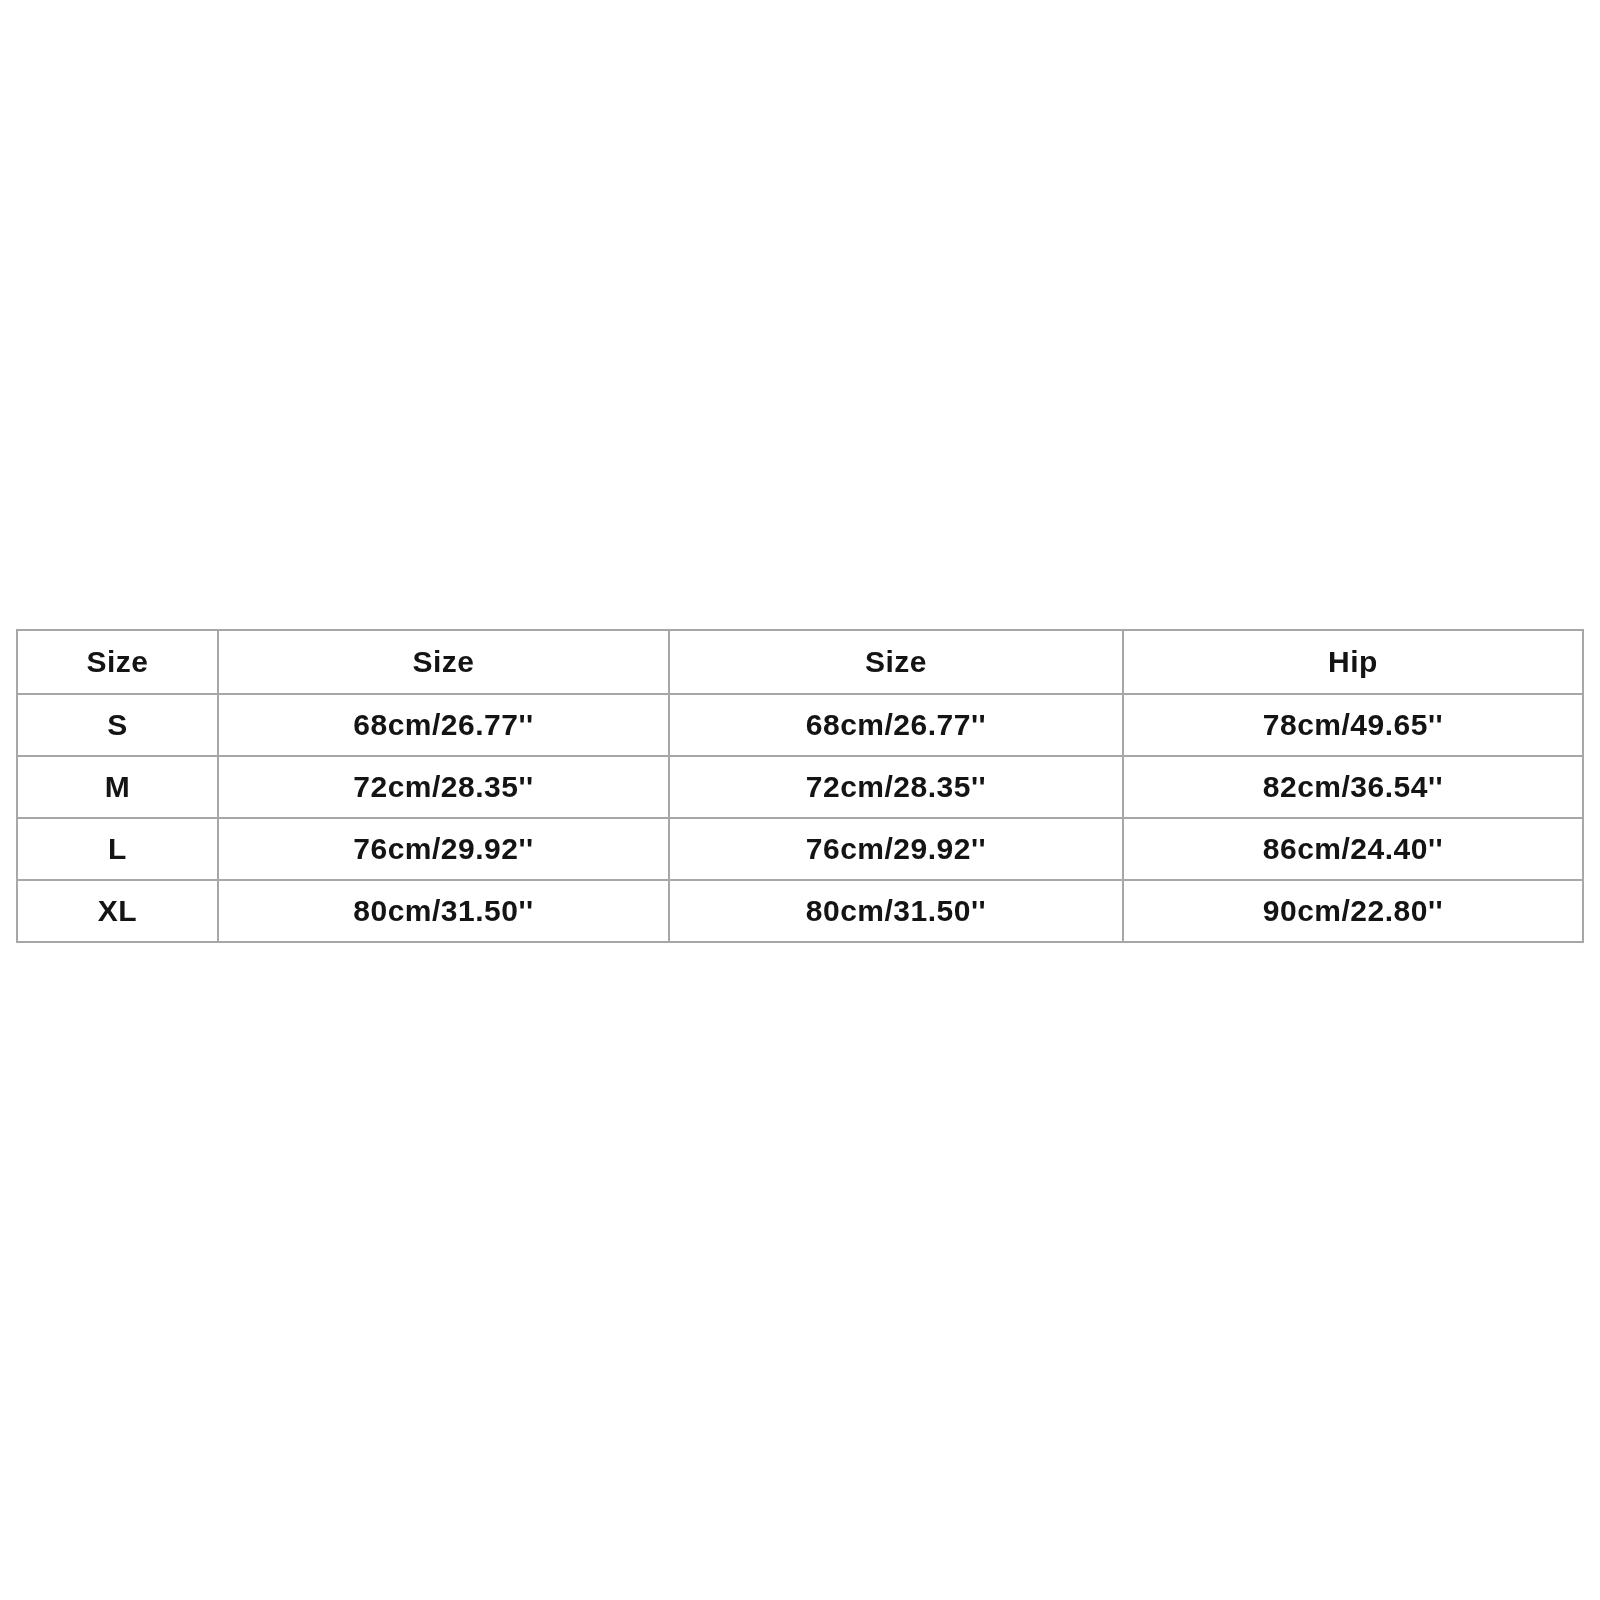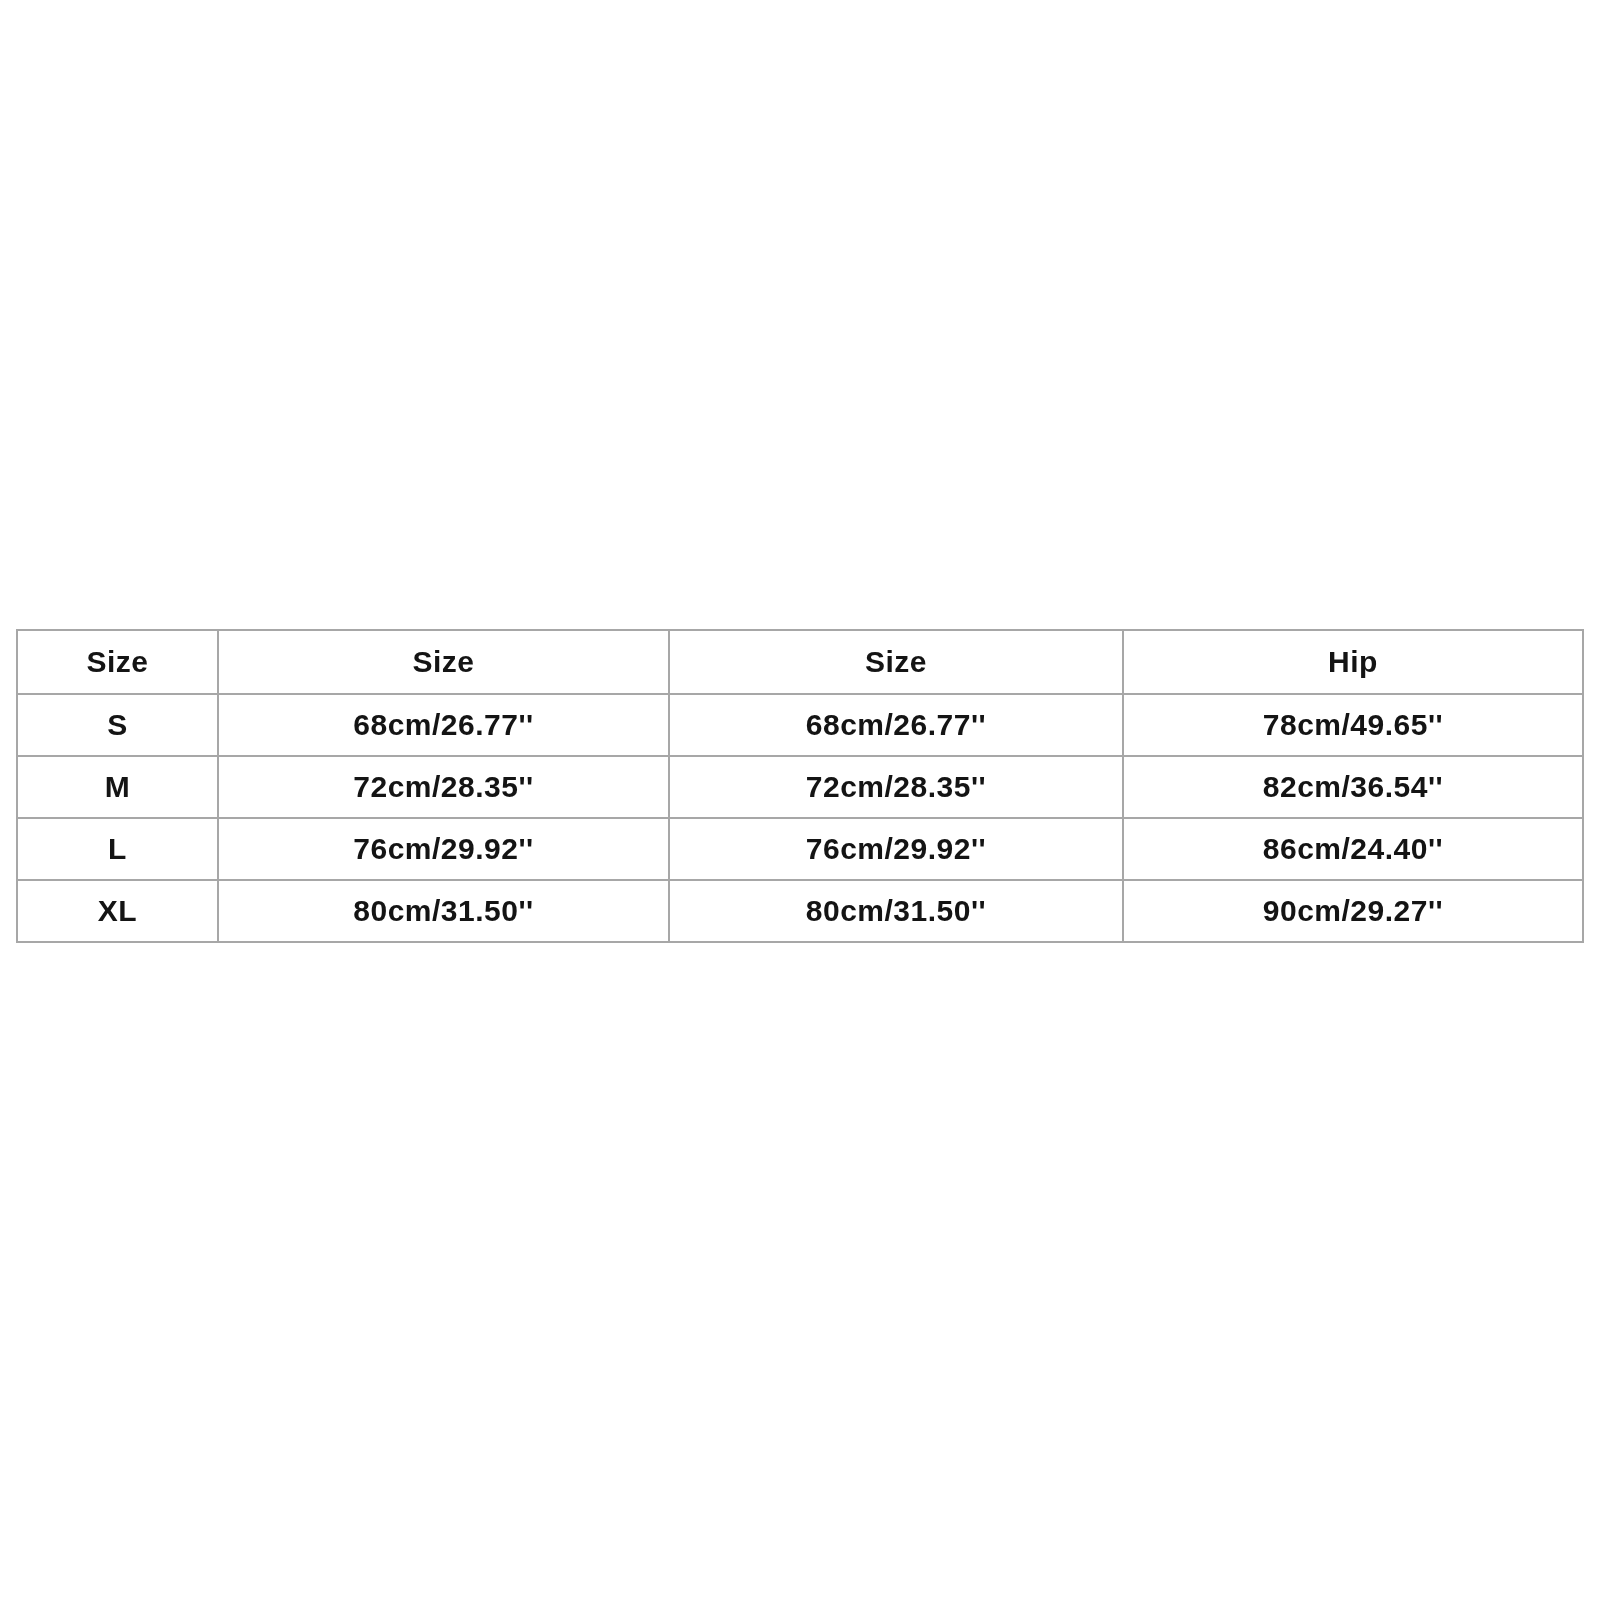--- a/index.html
+++ b/index.html
@@ -79,17 +79,17 @@
       <tr>
         <td>L</td>
         <td>76cm/29.92''</td>
         <td>76cm/29.92''</td>
         <td>86cm/24.40''</td>
       </tr>
       <tr>
         <td>XL</td>
         <td>80cm/31.50''</td>
         <td>80cm/31.50''</td>
-        <td>90cm/29.27''</td>
+        <td>90cm/22.80''</td>
       </tr>
     </tbody>
   </table>
 </div>
 
 </body></html>

